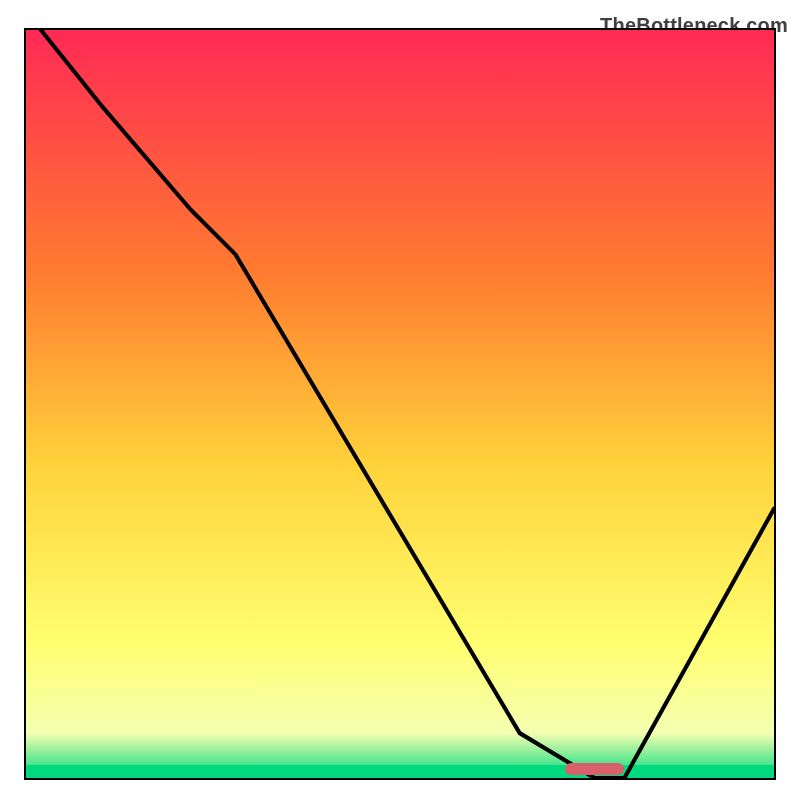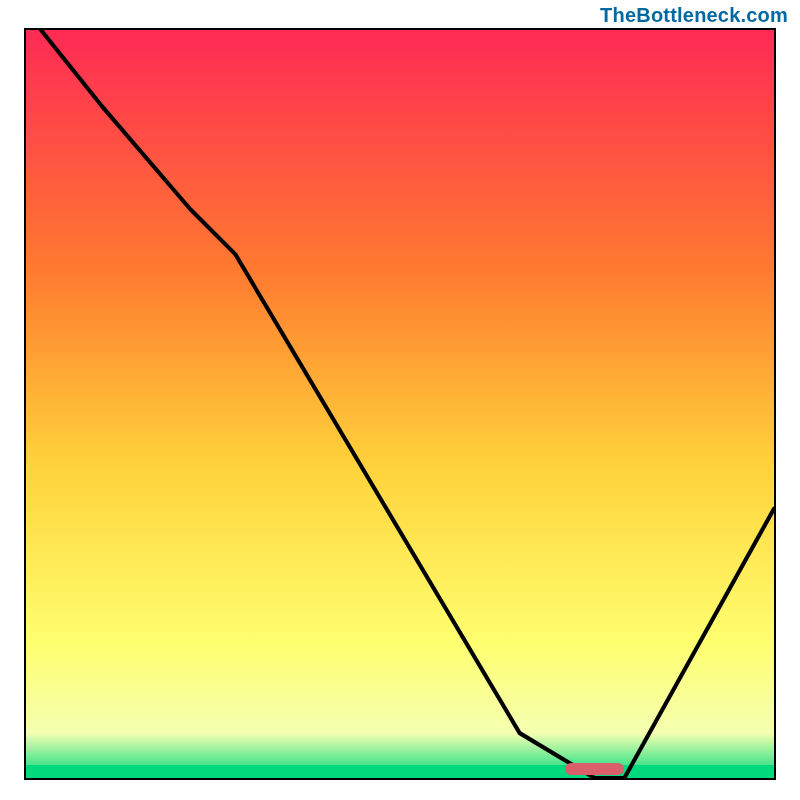--- a/index.html
+++ b/index.html
@@ -1,17 +1,17 @@
 <!DOCTYPE html>
 <html><head>
 <meta charset="utf-8">
 <style>
 html,body{margin:0;padding:0;width:800px;height:800px;overflow:hidden;background:#fff;font-family:Arial,Helvetica,sans-serif}
 .frame{position:relative;width:800px;height:800px}
-.watermark{position:absolute;top:4px;right:12px;color:#0369a1;font-size:20px;font-weight:600;letter-spacing:.2px}
+.watermark{position:absolute;top:14px;right:12px;color:#404040;font-size:20px;font-weight:600;letter-spacing:.2px}
 .plot-area{position:absolute;left:24px;top:28px;width:752px;height:752px;border:2px solid #000;box-sizing:border-box}
 svg.grad{position:absolute;inset:0;width:100%;height:100%}
 svg.curve{position:absolute;inset:0;width:100%;height:100%}
 .floor-bar{position:absolute;left:0;right:0;bottom:0;background:#00d97e}
 .marker{position:absolute;height:12px;border-radius:6px;background:#d9606b}
 </style>
 </head>
 <body>
 
 <div class="frame">

